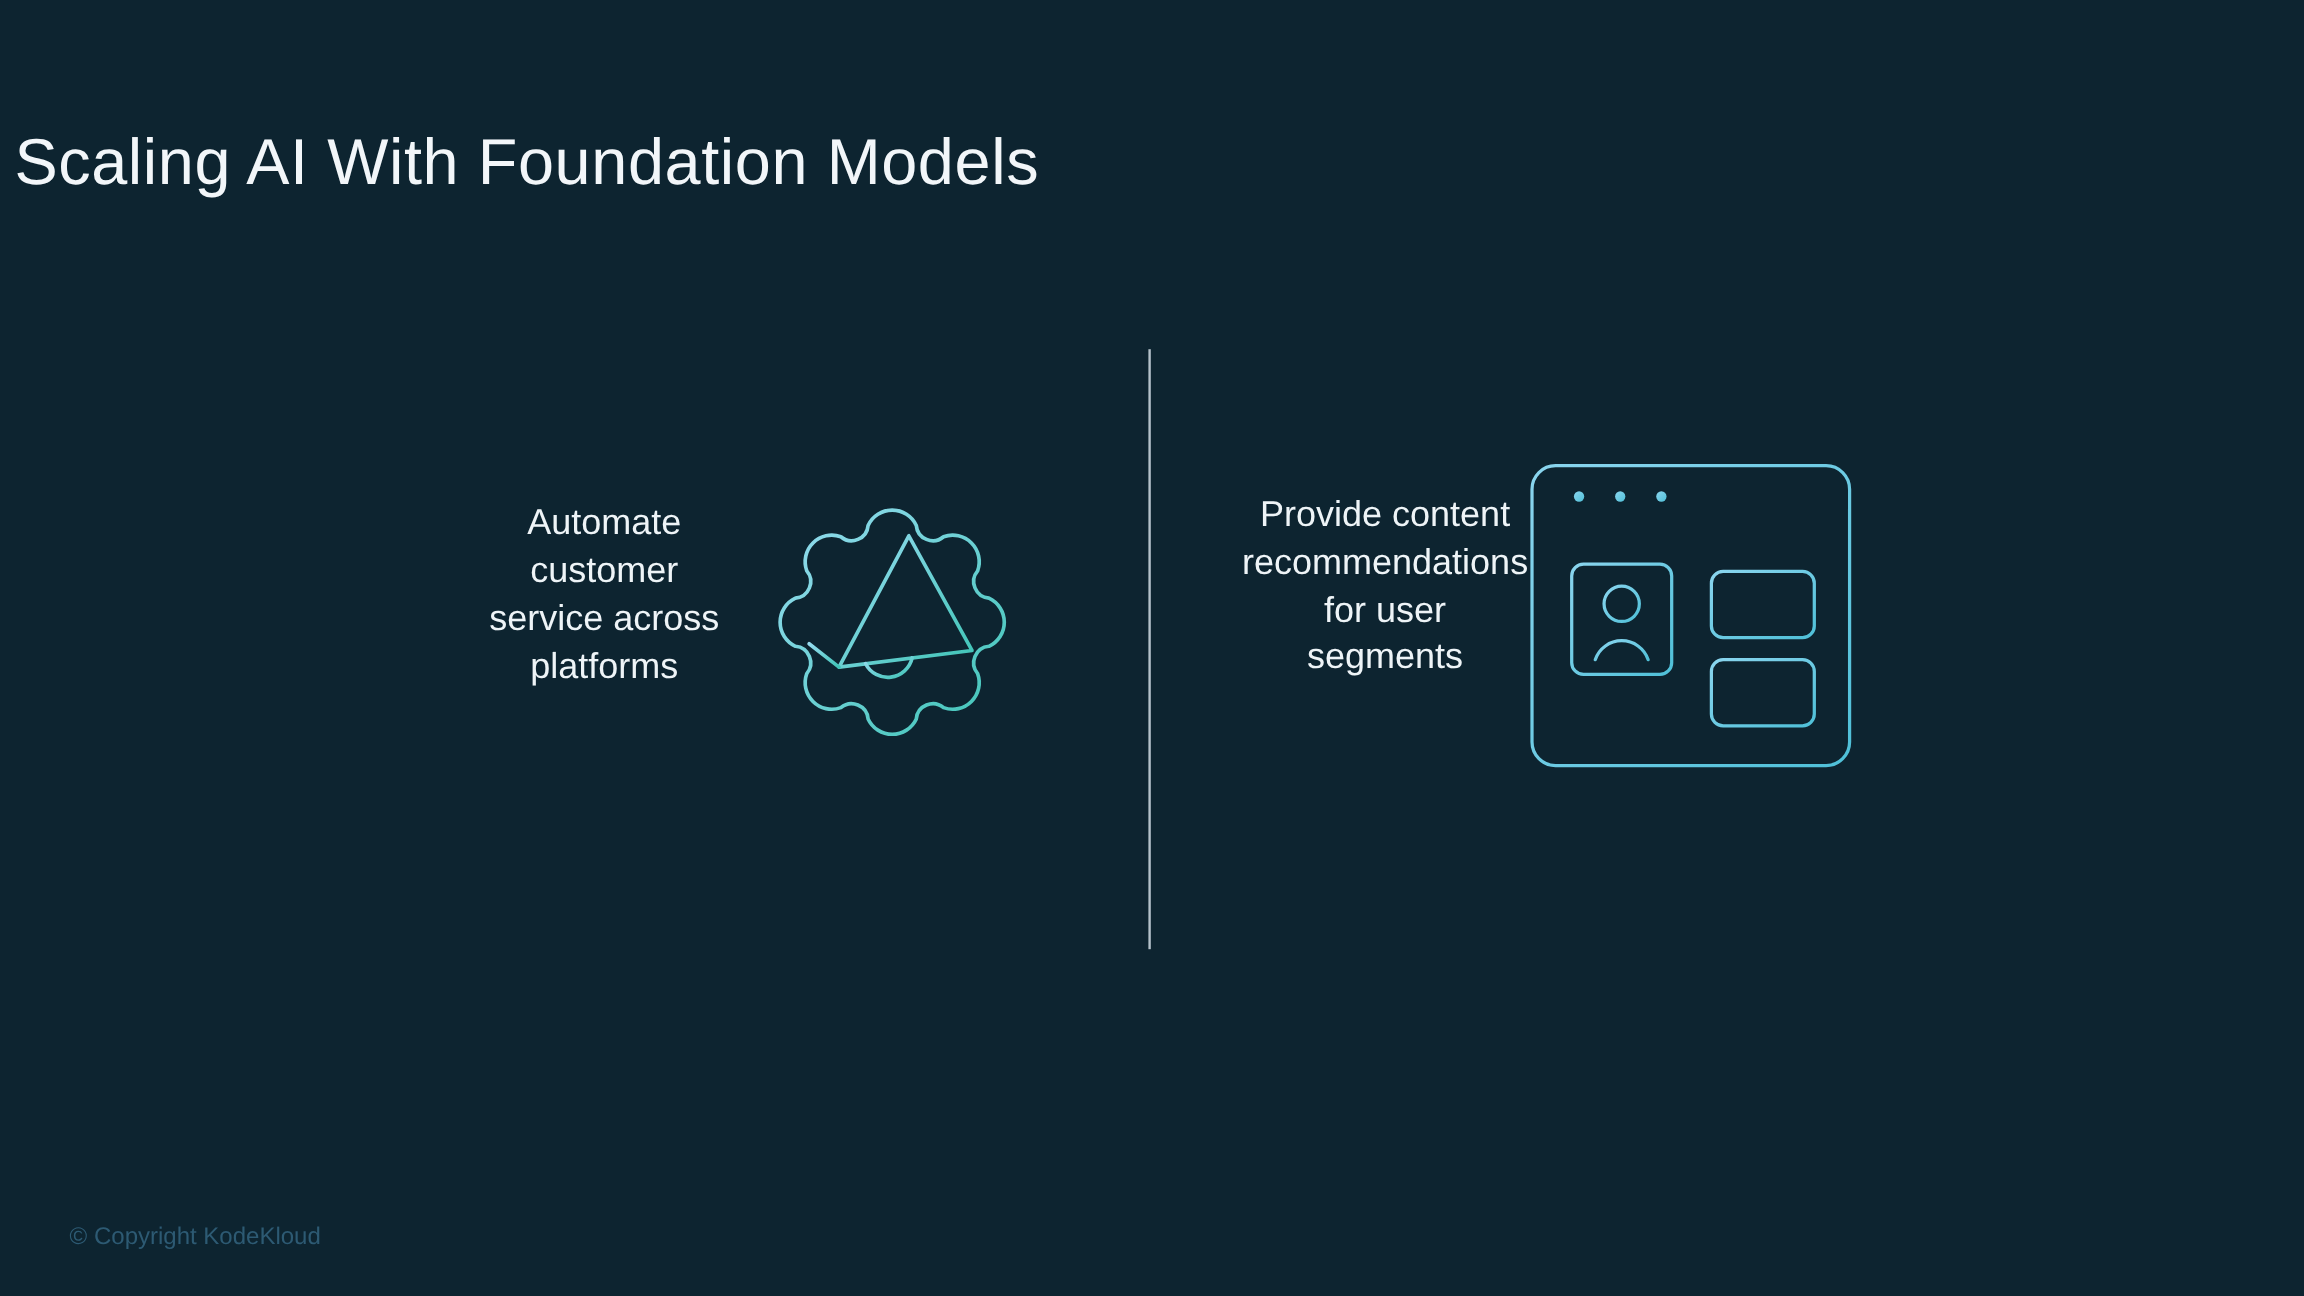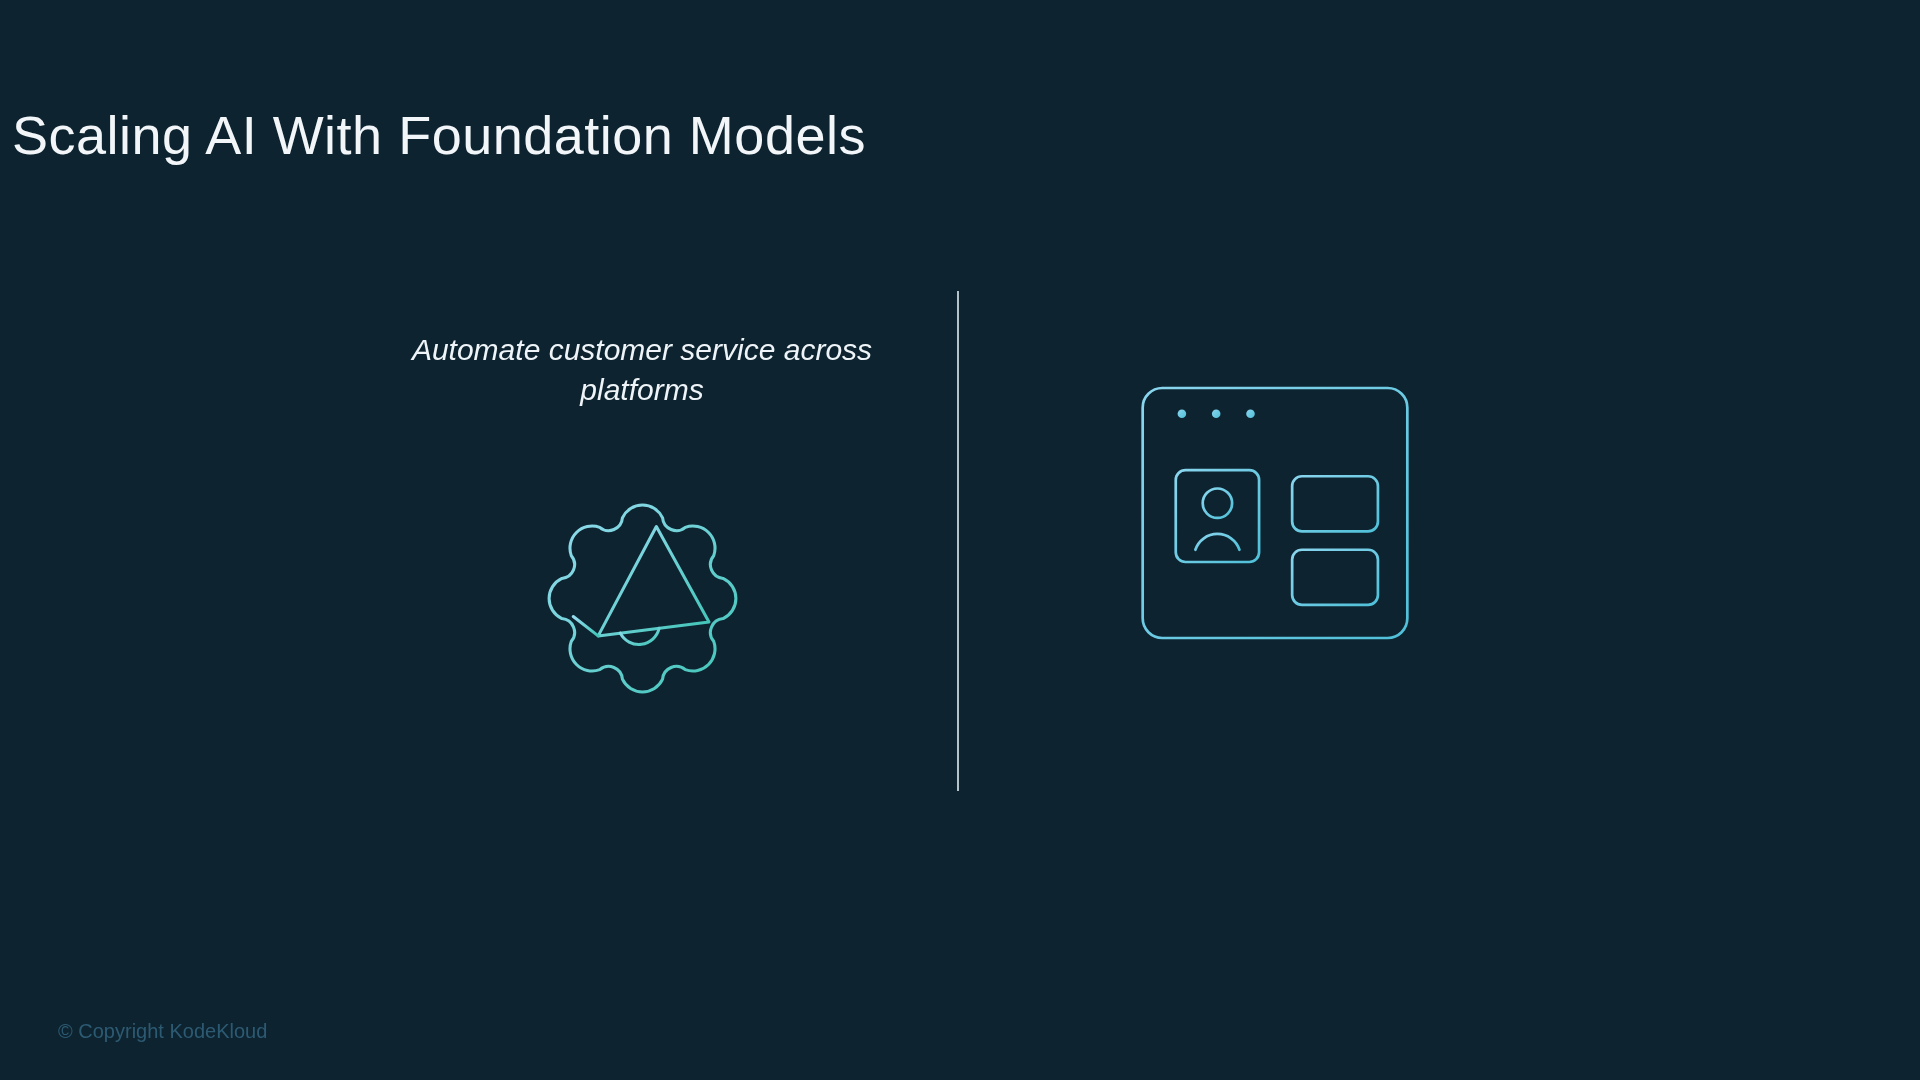--- a/index.html
+++ b/index.html
@@ -27,24 +27,23 @@
     text-align: left;
     color: var(--title-text, #f2f6f9);
     font-size: 54px;
     font-weight: 400;
     letter-spacing: 0.5px;
   }
   .col {
     position: absolute;
     width: 480px;
     display: flex;
-    flex-direction: column;
+    flex-direction: row;
     align-items: center;
     text-align: center;
-    font-style: italic;
   }
   .col-left  { left: 402px;  top: 330px; }
   .col-right { left: 1035px; top: 330px; }
   .caption {
     margin: 0;
     color: var(--caption-text, #eef4f7);
     font-size: 30px;
     line-height: 1.33;
     font-weight: 400;
   }
@@ -107,20 +106,21 @@
           <path d="M84 125 A15 15 0 0 0 112 121.5"></path>
           <path d="M50 113 L68 127"></path>
         </g>
       </svg>
     </div>
   </section>
 
   <div class="divider"></div>
 
   <section class="col col-right">
+    <p class="caption">Provide content recommendations for user segments</p>
     <div class="icon-wrap-right">
       <svg width="272" height="258" viewBox="0 0 222 210">
         <defs>
           <linearGradient id="gradR" x1="0%" y1="0%" x2="100%" y2="100%">
             <stop offset="0%" style="stop-color: var(--icon-gradient-start-right, #8ad5ee)"></stop>
             <stop offset="100%" style="stop-color: var(--icon-gradient-end-right, #4fc0d8)"></stop>
           </linearGradient>
         </defs>
         <g fill="none" stroke="url(#gradR)" stroke-width="2.2" stroke-linecap="round" stroke-linejoin="round">
           <rect x="3" y="3" width="216" height="204" rx="16"></rect>

